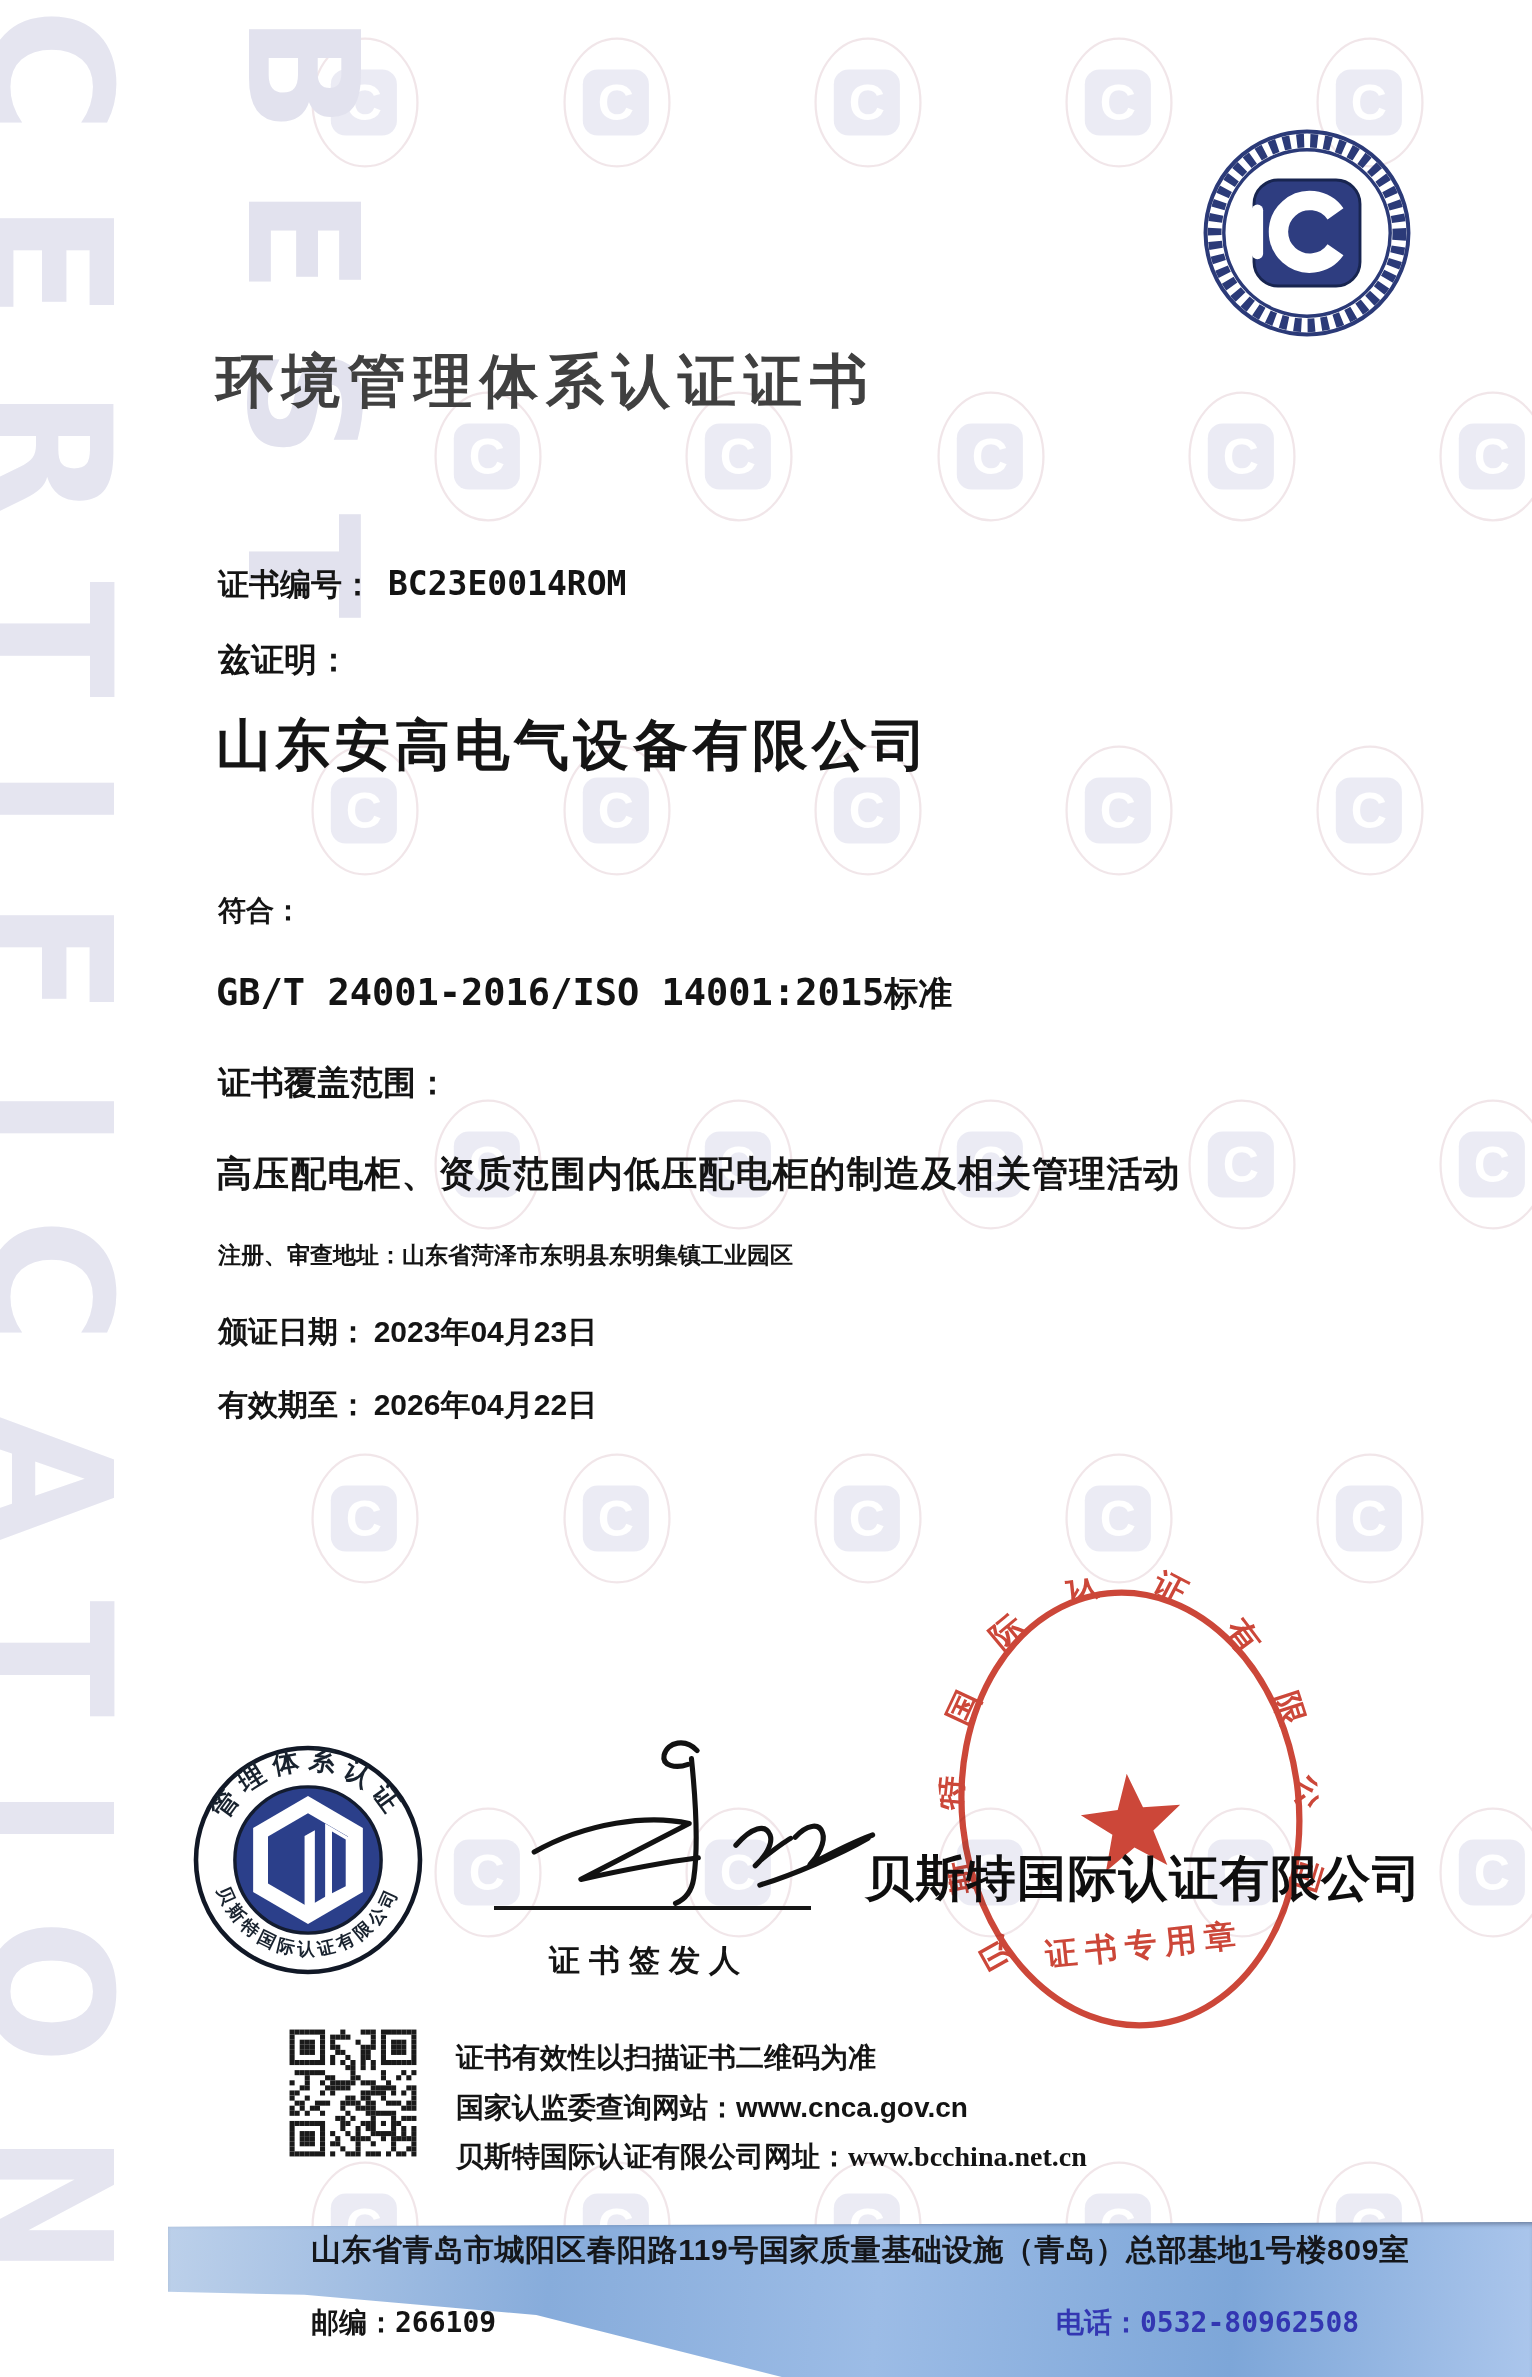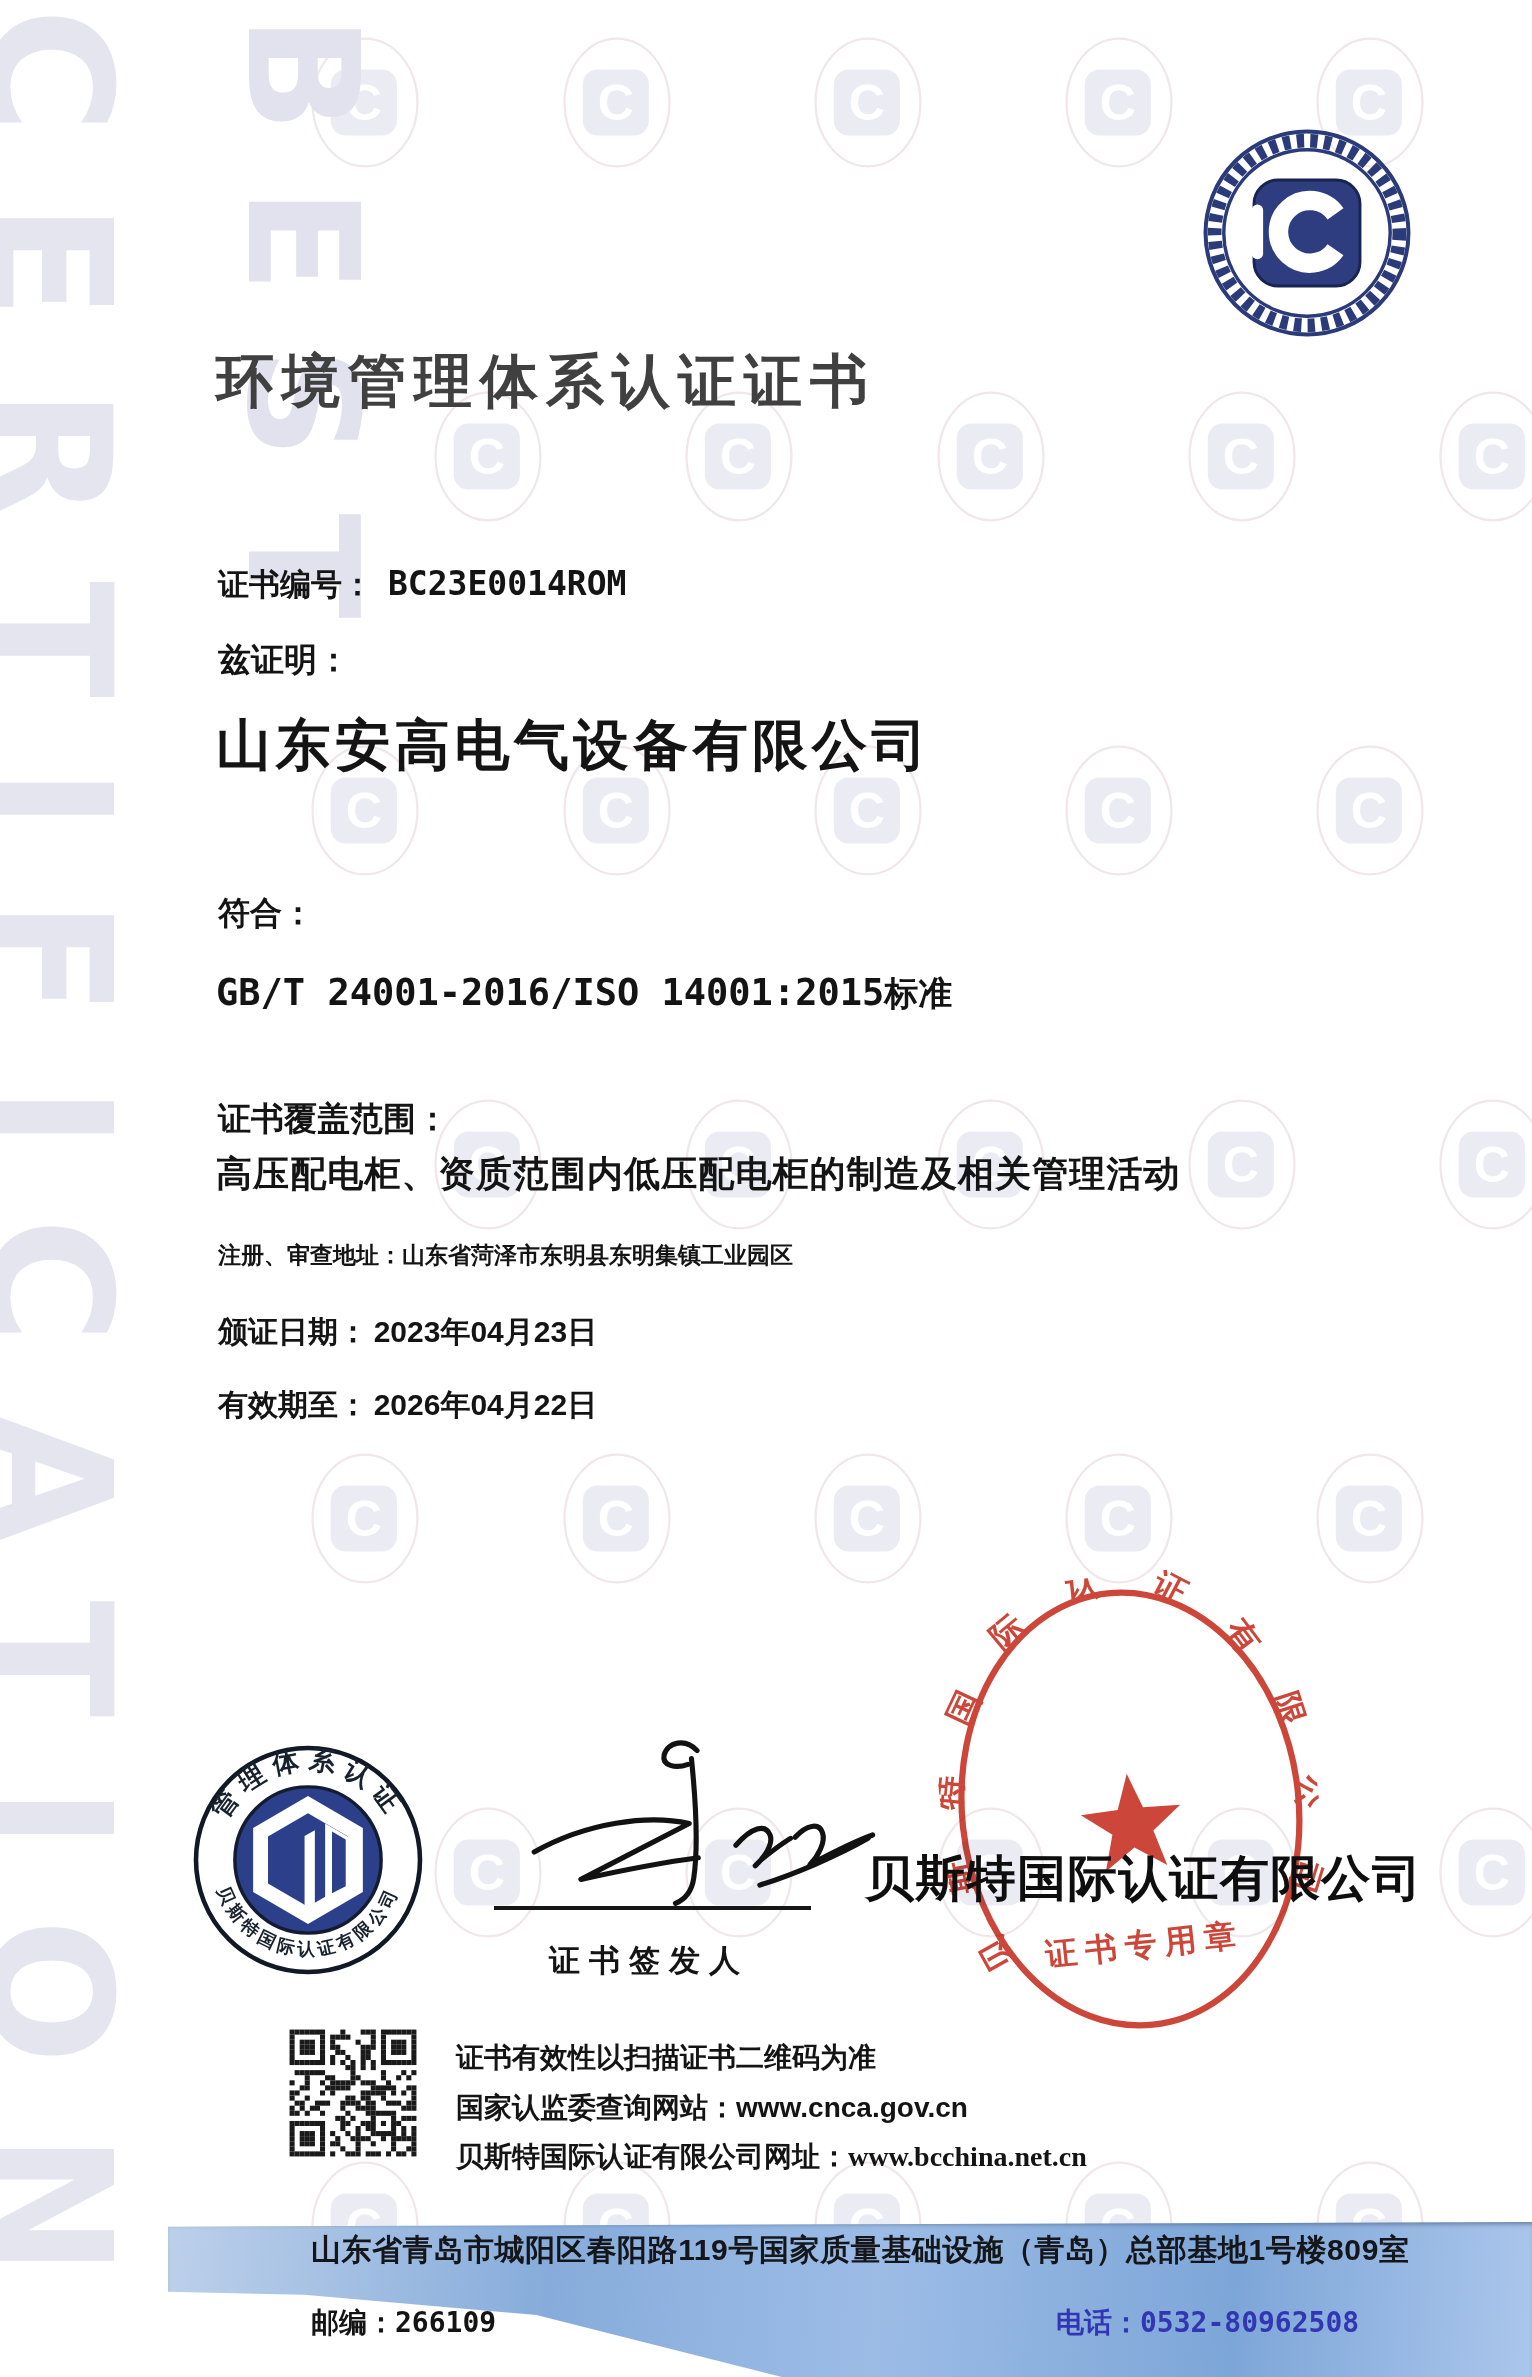--- a/index.html
+++ b/index.html
@@ -23,24 +23,24 @@
   
   .row{position:absolute;white-space:nowrap;z-index:3;}
   .b{font-weight:700;}
   #title{left:216px;top:343px;font-size:58px;font-weight:700;letter-spacing:8px;color:#404040;z-index:3;}
   #row-certno{left:218px;top:564px;font-size:31px;}
   #row-certno .val{font-size:33px;margin-left:15px;}
   #row-certify{left:218px;top:638px;font-size:33px;}
   #row-company{left:216px;top:709px;font-size:55px;letter-spacing:4.6px;}
   #row-credit{left:218px;top:814px;font-size:29px;}
   #row-credit .val{font-size:30px;margin-left:8px;}
-  #row-comply{left:218px;top:892px;font-size:32px;text-align:center;}
+  #row-comply{left:218px;top:892px;font-size:28px;text-align:center;}
   #row-standard{left:216px;top:971px;font-size:37px;}
   #row-standard .suffix{font-family:"Liberation Sans","DejaVu Sans",sans-serif;font-size:34px;}
-  #row-scopelabel{left:218px;top:1061px;font-size:33px;margin-top:36px;}
+  #row-scopelabel{left:218px;top:1061px;font-size:33px;}
   #row-scope{left:216px;top:1150px;font-size:36px;letter-spacing:1.1px;}
   #row-reg{left:218px;top:1240px;font-size:23px;}
   #row-issue{left:218px;top:1312px;font-size:30px;}
   #row-valid{left:218px;top:1385px;font-size:30px;}
   #row-issue .val,#row-valid .val{margin-left:5.7px;}
   
   #seal-svg{left:188px;top:1740px;z-index:3;}
   #signature{left:496px;top:1729px;z-index:4;}
   #sig-line{left:494px;top:1906px;width:317px;height:4px;background:#161616;z-index:4;}
   #signer{left:549px;top:1940px;font-size:31px;letter-spacing:9px;font-weight:700;z-index:4;}

